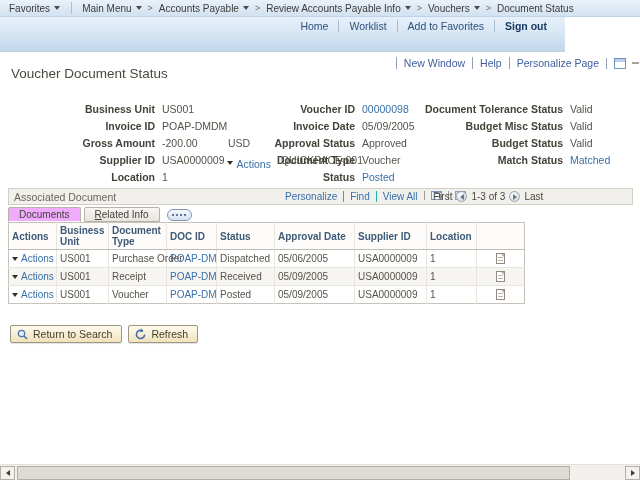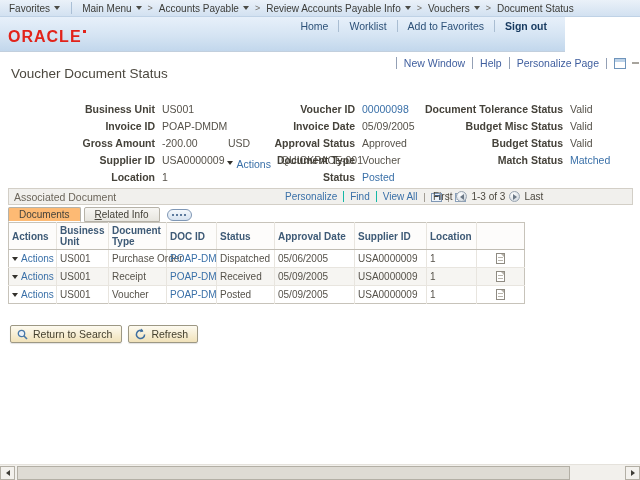--- a/index.html
+++ b/index.html
@@ -56,21 +56,21 @@
   .link { color:#3a70a8; cursor:pointer; }
   .fextra-usd { position:absolute; left:218px; top:0; font-size:10.5px; color:#56524a; }
   .fextra-name { font-size:10.5px; color:#56524a; margin-left:10px; }
   .caret-sm { display:inline-block; width:0; height:0; border-left:3px solid transparent;
     border-right:3px solid transparent; border-top:4px solid #33312c; margin:0 3px 1px 3px; vertical-align:middle; }
 
   
   .groupbox { position:absolute; left:8px; top:188px; width:625px; }
   .gb-band { position:relative; height:17px; background:#f1f0ed; border:1px solid #d3cfc7; }
   .gb-title { position:absolute; left:5px; top:2px; font-size:10.5px; color:#6b655a; }
-  .gb-toolbar { position:absolute; left:270px; top:2px; display:flex; align-items:flex-end; font-size:10px; }
+  .gb-toolbar { position:absolute; left:270px; top:2px; display:flex; align-items:flex-start; font-size:10px; }
   .gb-toolbar .tlink { color:#3a70a8; padding:0 6px; border-left:1px solid #14b8a6; cursor:pointer; }
   .gb-toolbar .tlink:first-child { border-left:none; }
   .gb-toolbar .ticon-wrap { padding:0 6px; border-left:1px solid #a29d94; display:flex; }
   .popup-icon { width:11px; height:9px; border:1px solid #7f97b5; background:#eef4fa; position:relative; }
   .popup-icon::after { content:""; position:absolute; right:1px; top:1px; width:4px; height:4px;
     border-top:1px solid #44618a; border-right:1px solid #44618a; }
   .download-icon { width:11px; height:9px; border:1px solid #8aa0ba;
     background:linear-gradient(#c3d5e8,#c3d5e8) 0 0/11px 2px no-repeat,
     repeating-linear-gradient(to bottom,#ffffff 0 2px,#c8d4e2 2px 3px); }
   .gb-pager { position:absolute; left:424px; top:2px; display:flex; align-items:center;
@@ -81,21 +81,21 @@
   .tri-l { width:0; height:0; border-top:3px solid transparent; border-bottom:3px solid transparent;
     border-right:4px solid #6b7885; }
   .tri-r { width:0; height:0; border-top:3px solid transparent; border-bottom:3px solid transparent;
     border-left:4px solid #6b7885; }
 
   
   .tabs { position:relative; height:16px; margin-top:1px; display:flex; align-items:flex-end; }
   .tab { height:15px; line-height:14px; padding:0 10px; font-size:10px; color:#45423a;
     border:1px solid #b6b2a8; border-radius:2px 2px 0 0; margin-right:3px; cursor:pointer;
     background:linear-gradient(#f7f6f3,#e7e5df); }
-  .tab.active { background:#fdba74; border-bottom-color:#ffffff; }
+  .tab.active { background:#f0abfc; border-bottom-color:#ffffff; }
   .tab .ak { text-decoration:underline; }
   .tabs-toggle { height:12px; width:25px; margin:0 0 1px 4px; border:1px solid #7f97b5; border-radius:6px;
     background:linear-gradient(#f4f8fc,#d6e2ef); position:relative; cursor:pointer; }
   .tabs-toggle i { position:absolute; left:4px; top:4px; width:2px; height:2px; background:#5c7a9c;
     box-shadow:4px 0 #5c7a9c,8px 0 #5c7a9c,12px 0 #5c7a9c; }
 
   
   table.grid { width:516px; table-layout:fixed; border-collapse:collapse; font-size:10px;
     border:1px solid #c7c3ba; background:#ffffff; }
   .grid th { font-weight:bold; color:#3e5a76; text-align:left; vertical-align:middle;
@@ -165,21 +165,20 @@
     </span>
   </div>
 
   <div class="banner">
     <div class="banner-links">
       <span class="blink">Home</span>
       <span class="blink">Worklist</span>
       <span class="blink">Add to Favorites</span>
       <span class="blink signout">Sign out</span>
     </div>
-    <div class="oracle-logo">ORACLE</div>
   </div>
 
   <div class="pagebar">
     <span class="plink">New Window</span>
     <span class="plink">Help</span>
     <span class="plink">Personalize Page</span>
     <span class="picon-wrap">
       <span class="grid-icon"></span>
     </span>
   </div>

